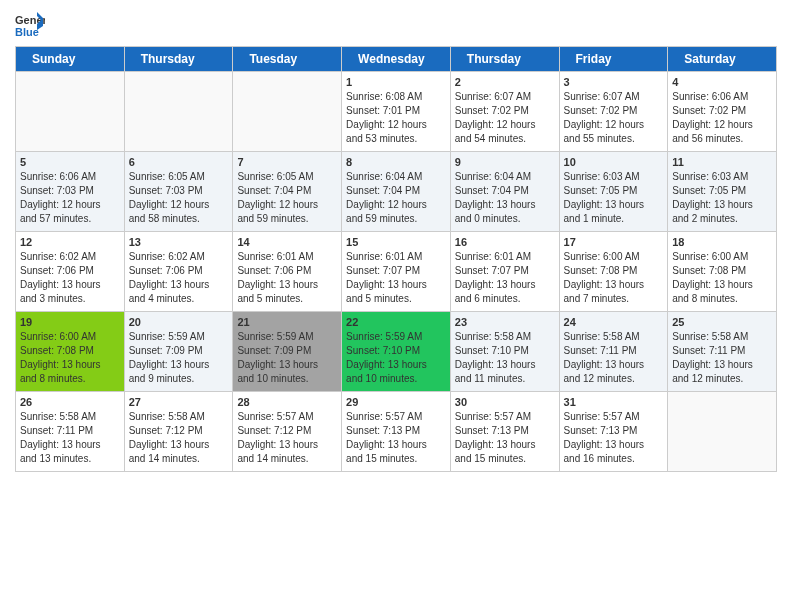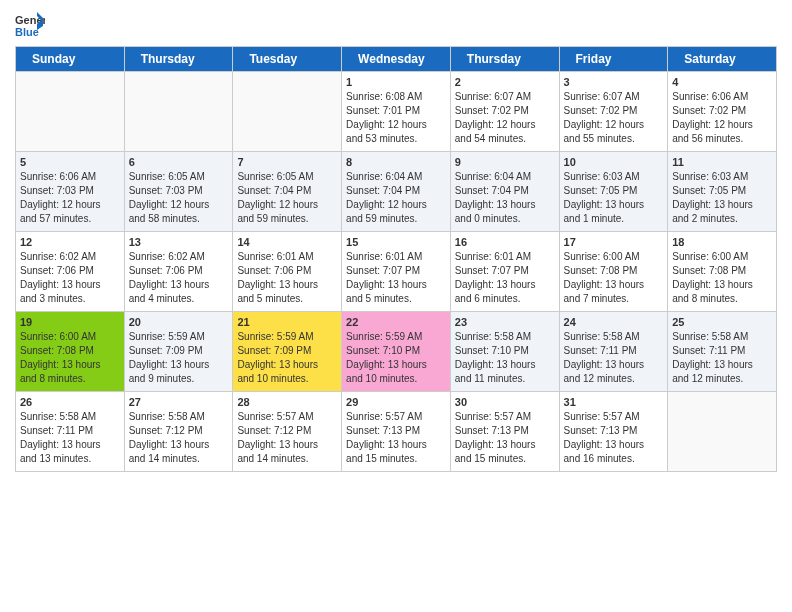--- a/index.html
+++ b/index.html
@@ -257,28 +257,28 @@
 Daylight: 13 hours
 and 8 minutes.</div>
         </td>
         <td style="background: rgb(240, 244, 248);">
           <div class="day-number">20</div>
           <div class="day-info" style="white-space: pre-line;">Sunrise: 5:59 AM
 Sunset: 7:09 PM
 Daylight: 13 hours
 and 9 minutes.</div>
         </td>
-        <td style="background: #fde047; margin-top: 23px;">
+        <td style="background: #a3a3a3; margin-top: 23px;">
           <div class="day-number">21</div>
           <div class="day-info" style="white-space: pre-line;">Sunrise: 5:59 AM
 Sunset: 7:09 PM
 Daylight: 13 hours
 and 10 minutes.</div>
         </td>
-        <td style="background: #f9a8d4;">
+        <td style="background: #22c55e;">
           <div class="day-number">22</div>
           <div class="day-info" style="white-space: pre-line;">Sunrise: 5:59 AM
 Sunset: 7:10 PM
 Daylight: 13 hours
 and 10 minutes.</div>
         </td>
         <td style="background: rgb(240, 244, 248);">
           <div class="day-number">23</div>
           <div class="day-info" style="white-space: pre-line;">Sunrise: 5:58 AM
 Sunset: 7:10 PM

